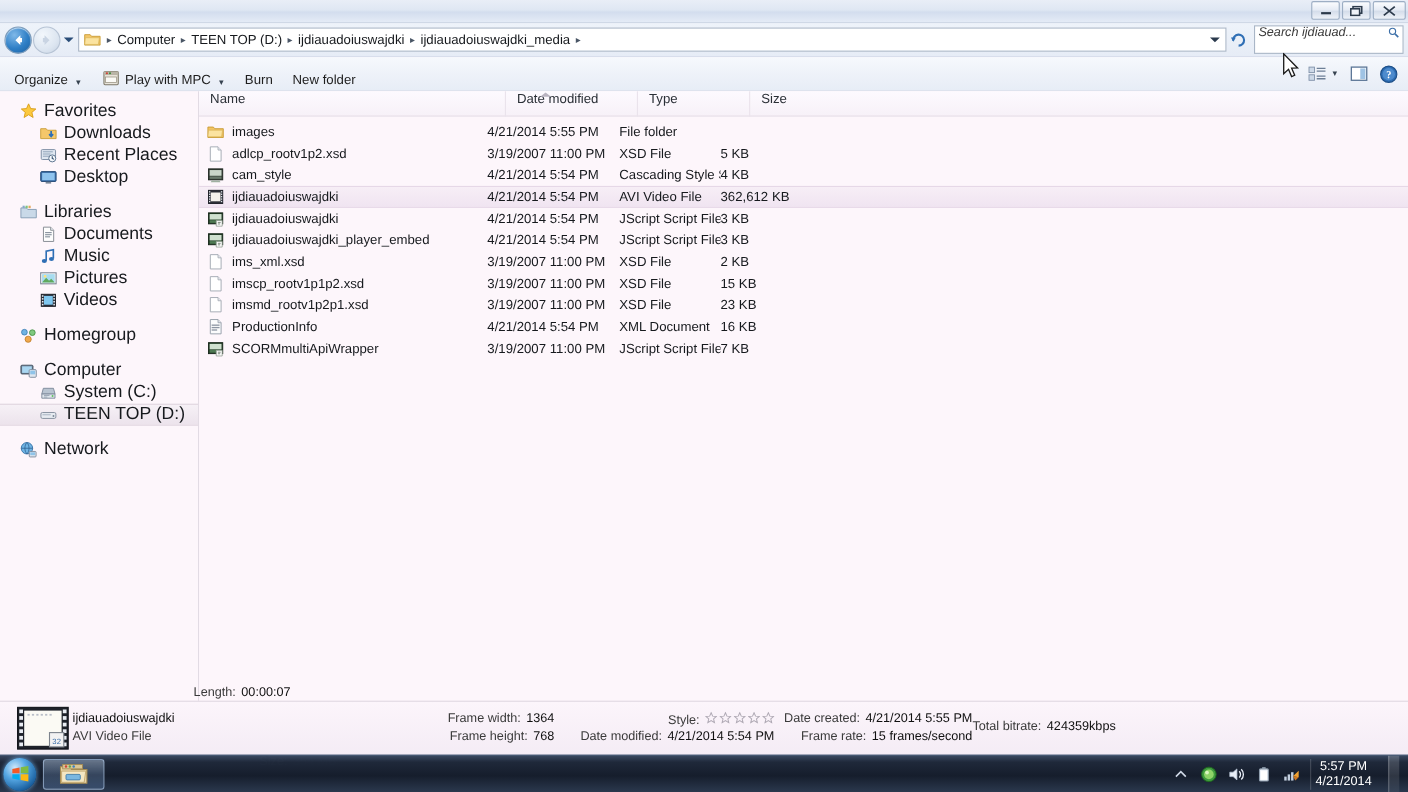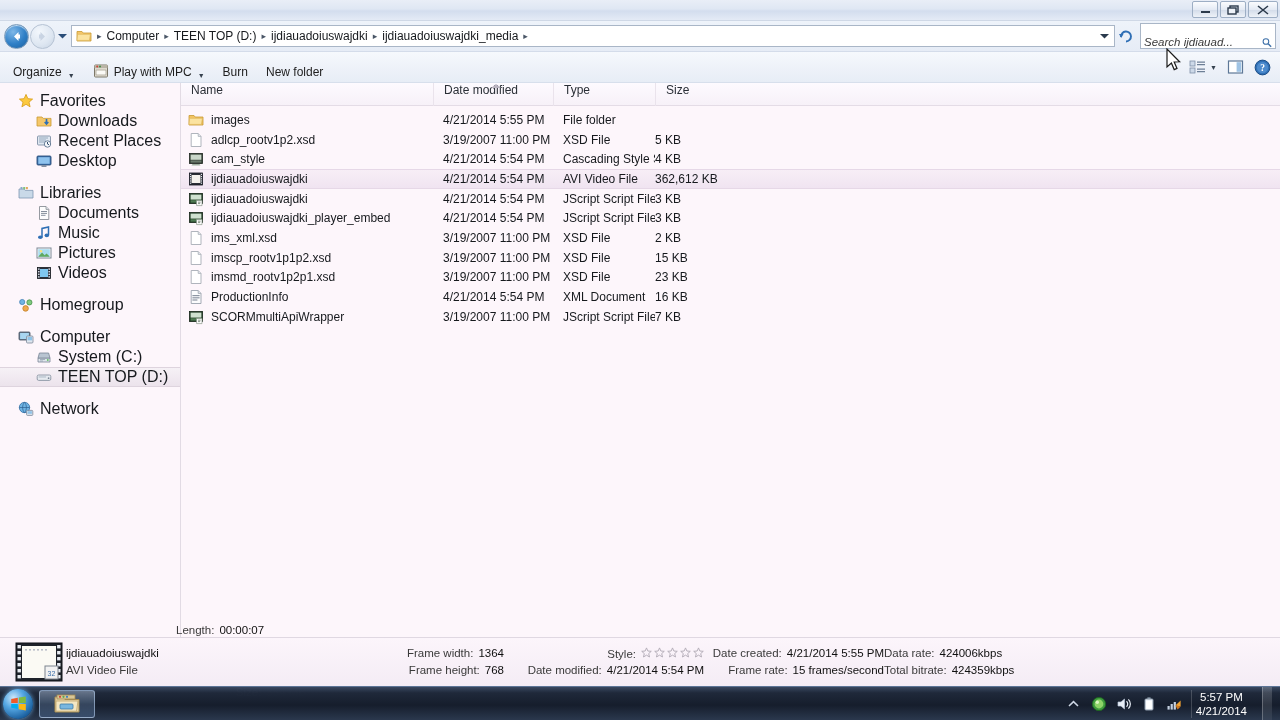--- a/index.html
+++ b/index.html
@@ -71,21 +71,21 @@
     width: 16px; height: 20px; display: flex; align-items: center;
     justify-content: center; color: #2a3a4d; font-size: 8px; flex: 0 0 auto;
   }
   .refreshbtn {
     width: 22px; height: 22px; display: flex; align-items: center;
     justify-content: center; flex: 0 0 auto;
   }
   .searchbox {
     width: 136px; height: 22px; margin-left: 3px; flex: 0 0 auto;
     background: #fff; border: 1px solid #a9b6c7;
-    display: flex; align-items: flex-start; padding: 12px 3px;
+    display: flex; align-items: flex-end; padding: 12px 3px;
   }
   .searchbox input {
     border: 0; outline: 0; flex: 1 1 auto; font-size: 11.5px;
     font-family: "Liberation Sans", sans-serif; color: #2b2b2b;
     font-style: italic; background: transparent; min-width: 0;
   }
   .searchbox input::placeholder { color: #3a3a3a; font-style: italic; opacity: 1; }
 
   
   .cmdbar {
@@ -131,21 +131,21 @@
   .colheader {
     height: 23px; display: flex; align-items: center; position: relative;
     background: linear-gradient(to bottom,#fdfaff 0%,#f7f1f8 100%);
     border-bottom: 1px solid #e4dce6;
     font-size: 12px; color: #2a2f36;
   }
   .col { padding-left: 10px; height: 23px; display: flex; align-items: flex-start;
          border-left: 1px solid #eae3ec; }
   .col:first-child { border-left: 0; }
   .col-name { width: 252px; flex: 0 0 252px; }
-  .col-date { width: 120px; flex: 0 0 120px; }
+  .col-date { width: 120px; flex: 0 0 120px; margin-left: 26px; }
   .col-type { width: 102px; flex: 0 0 102px; }
   .col-size { width: 73px; flex: 0 0 73px; }
   .sortmark {
     position: absolute; left: 310px; top: 1px;
     width: 0; height: 0; border-left: 5px solid transparent;
     border-right: 5px solid transparent; border-bottom: 4px solid #b9b3c0;
   }
   .rows { flex: 1 1 auto; padding-top: 4px; }
   .row {
     height: 19.7px; display: flex; align-items: center;
@@ -773,24 +773,20 @@
         <span class="dval">4/21/2014 5:55 PM</span>
       </div>
       <div class="dline ralign">
         <span class="dlabel">Frame rate:</span>
         <span class="dval">15 frames/second</span>
       </div>
     </div>
 
     <div class="dgroup g-bit">
       <div class="dline">
-        <span class="dlabel">Data rate:</span>
-        <span class="dval">424006kbps</span>
-      </div>
-      <div class="dline">
         <span class="dlabel">Total bitrate:</span>
         <span class="dval">424359kbps</span>
       </div>
     </div>
   </div>
 
   <svg class="cursor-arrow" width="18" height="26" viewBox="0 0 18 26">
     <path d="M2,1 L2,19 L6.4,15 L9.2,21.6 L12,20.4 L9.2,14 L14.6,13.8 Z" fill="#ffffff" stroke="#1a1a1a" stroke-width="1.2"></path>
   </svg>
 </div>

